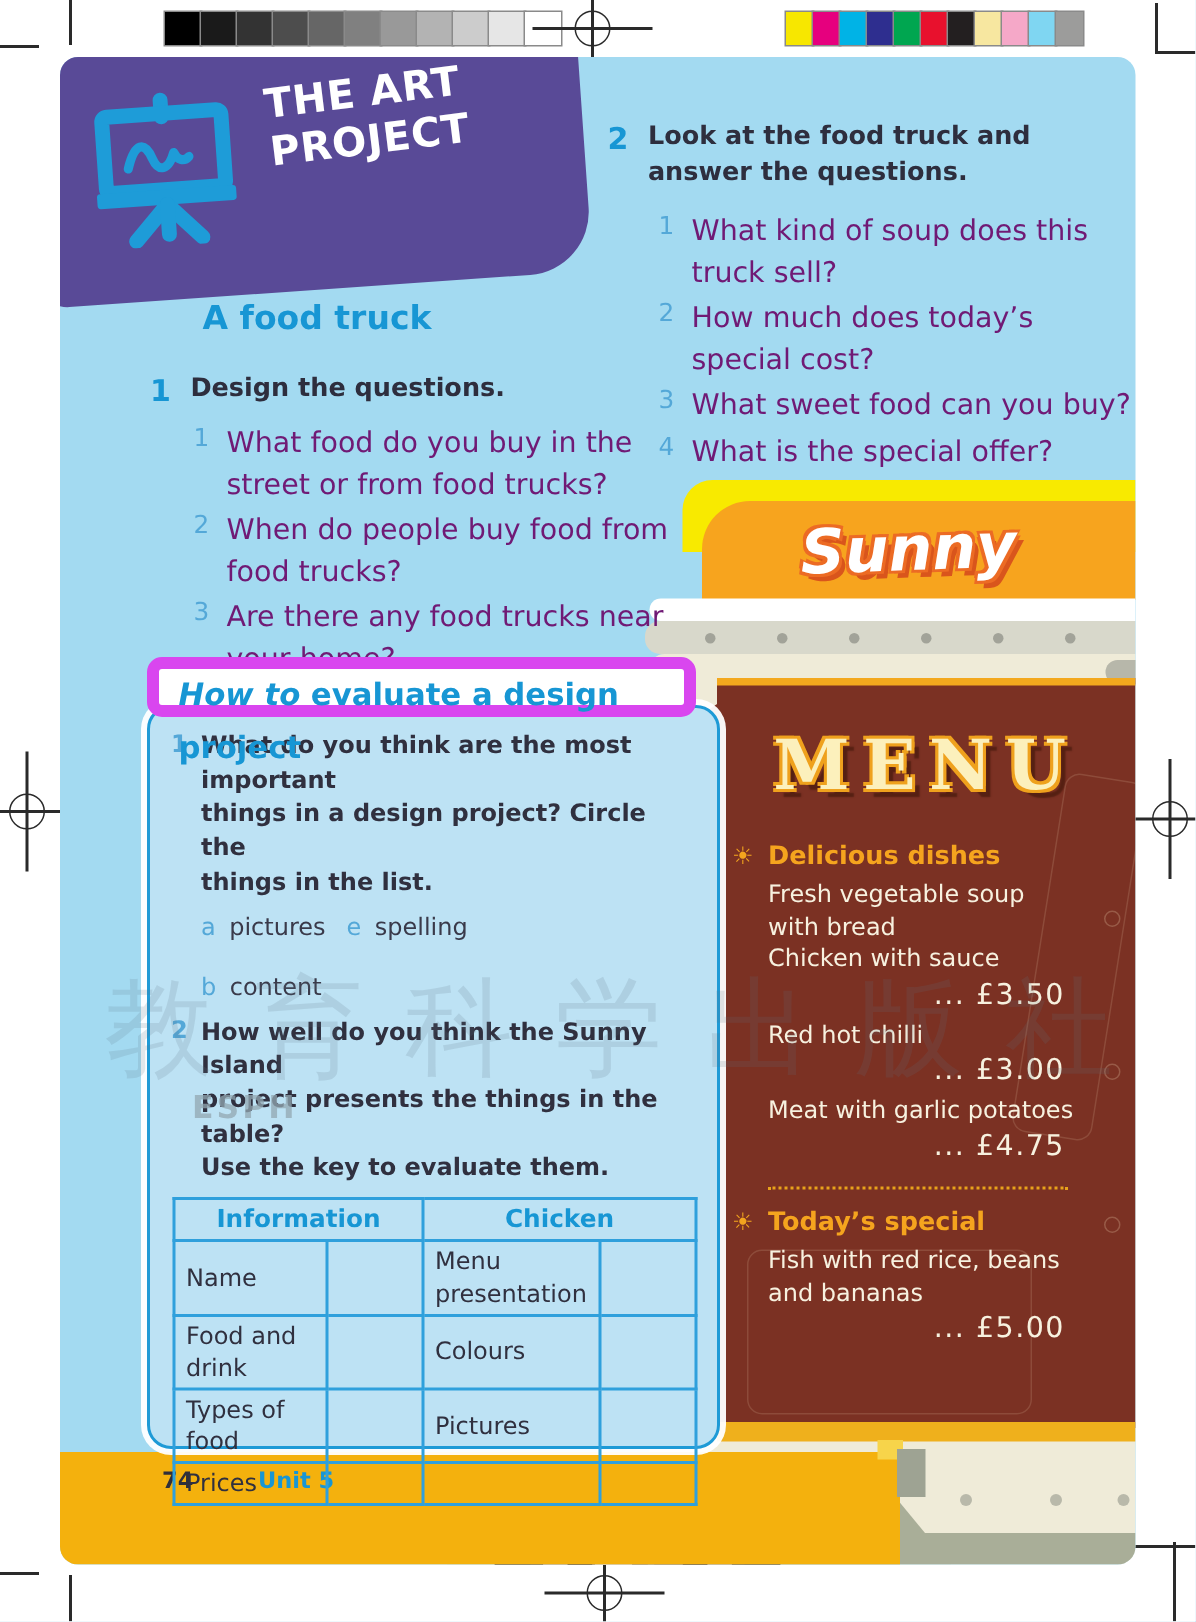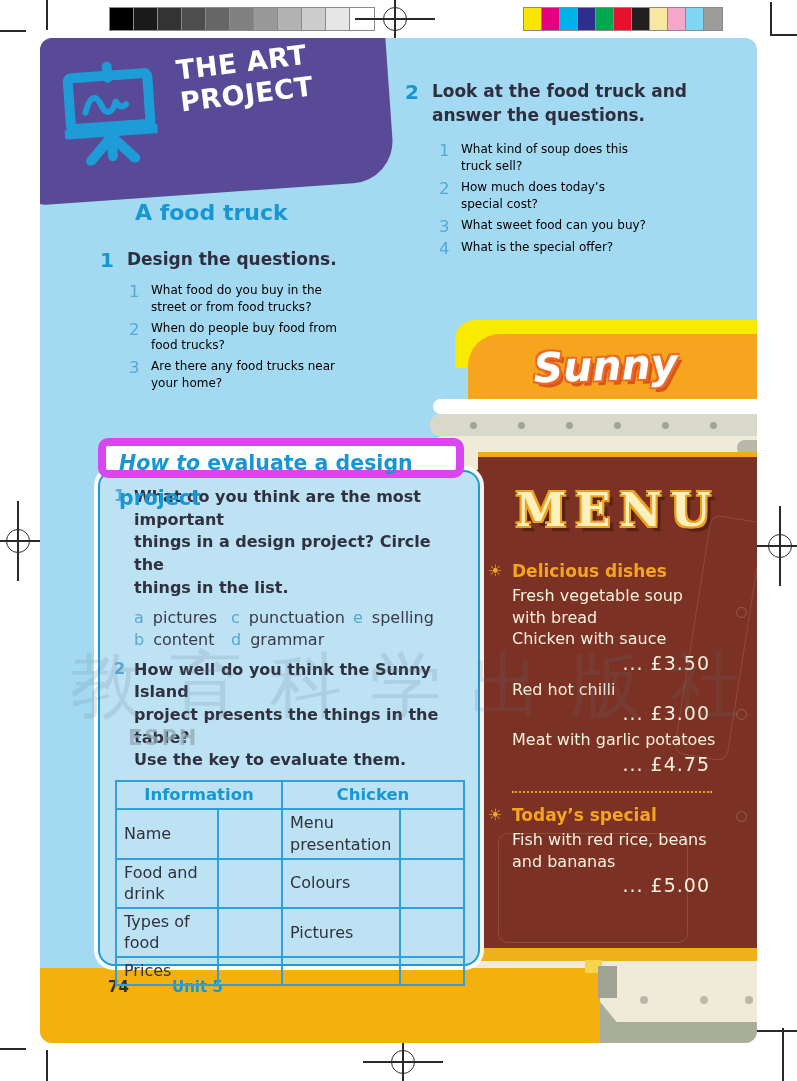--- a/index.html
+++ b/index.html
@@ -28,21 +28,21 @@
   .banner-title{position:absolute;left:158px;top:44px;transform:rotate(-3deg);color:#fff;
                 font-weight:bold;font-size:27px;line-height:1.18;letter-spacing:0.5px;}
   .easel{position:absolute;left:32px;top:48px;}
 
   
   .lesson-title{position:absolute;left:95px;top:162px;color:#1796D4;font-weight:bold;font-size:22px;}
   .ex-num{color:#1796D4;font-weight:bold;font-size:20px;}
   .ex-instr{font-weight:bold;color:#2E2E3E;font-size:17px;line-height:1.4;white-space:pre-line;}
   .q-item{display:flex;gap:10px;margin-bottom:3px;}
   .q-num{color:#54A8D8;font-size:16.5px;flex:none;width:12px;}
-  .q-text{color:#000000;font-size:12px;line-height:1.45;white-space:pre-line;}
+  .q-text{color:#701a75;font-size:19px;line-height:1.45;white-space:pre-line;}
 
   
   .truck-roof{position:absolute;left:415px;top:282px;width:302px;height:48px;background:#F8EA00;border-top-left-radius:20px;}
   .truck-banner{position:absolute;left:428px;top:296px;width:289px;height:66px;background:#F7A41E;border-top-left-radius:32px;}
   .sunny{position:absolute;left:0;right:14px;top:8px;text-align:center;font-size:41px;font-weight:bold;font-style:italic;
          color:#fff;transform:rotate(-2deg);
          text-shadow:-2px -2px 0 #EC6B24,2px -2px 0 #EC6B24,-2px 2px 0 #EC6B24,2px 2px 0 #EC6B24,4px 5px 0 #d9551c;}
   .strip-white{position:absolute;left:393px;top:361px;width:324px;height:15px;background:#fff;border-radius:8px 0 0 8px;}
   .strip-rivet{position:absolute;left:390px;top:376px;width:327px;height:22px;background:#D8D8CB;border-radius:10px 0 0 10px;
                display:flex;align-items:center;justify-content:space-around;padding:0 20px;box-sizing:border-box;}
@@ -90,21 +90,21 @@
               border:2px solid #1E9AD6;border-radius:16px;box-shadow:0 0 0 4px rgba(255,255,255,0.95);box-sizing:border-box;
               padding:14px 12px 0 14px;}
   .howto-header{position:absolute;left:58px;top:400px;width:366px;height:40px;background:#fff;border:8px solid #d946ef;
                 border-radius:10px;box-sizing:border-box;line-height:35px;padding-left:13px;
                 color:#1796D4;font-size:20.5px;font-weight:bold;}
   .howto-header .it{font-style:italic;margin-right:7px;}
   .hq{display:flex;gap:8px;margin-bottom:8px;}
   .hq-num{color:#54A8D8;font-weight:bold;font-size:16px;flex:none;width:12px;}
   .hq-text{font-weight:bold;color:#30303F;font-size:16px;line-height:1.42;white-space:pre-line;}
   .options{display:flex;margin:2px 0 10px 20px;}
-  .opt-col{display:flex;flex-direction:column;gap:3px;}
+  .opt-col{display:flex;flex-direction:column;gap:21px;}
   .opt{font-size:16px;color:#3A3A4A;}
   .opt b{color:#54A8D8;font-weight:normal;margin-right:9px;}
   .key{display:grid;grid-template-columns:96px 78px 96px 56px;row-gap:4px;margin:4px 0 10px 16px;}
   .key-label{font-size:16.5px;color:#3A3A4A;}
   .key-marks{font-size:17px;font-weight:bold;color:#1796D4;letter-spacing:-1px;}
   table.eval{border-collapse:collapse;margin:4px auto 0;}
   table.eval td{border:2px solid #2FA0DC;font-size:16px;color:#30303F;padding:2px 7px;vertical-align:middle;
                 line-height:1.35;white-space:pre-line;}
   table.eval td.hd{color:#1796D4;font-weight:bold;text-align:center;font-size:16.5px;padding:2px;}
   table.eval td.blank{min-width:48px;}
@@ -327,24 +327,20 @@
         <span class="hq-num">1</span>
         <span class="hq-text">What do you think are the most important
 things in a design project? Circle the
 things in the list.</span>
       </div>
       <div class="options">
         <div class="opt-col" style="width:97px;">
           <span class="opt"><b>a</b><span>pictures</span></span>
           <span class="opt"><b>b</b><span>content</span></span>
         </div>
-        <div class="opt-col" style="width:122px;">
-          <span class="opt"><b>c</b><span>punctuation</span></span>
-          <span class="opt"><b>d</b><span>grammar</span></span>
-        </div>
         <div class="opt-col">
           <span class="opt"><b>e</b><span>spelling</span></span>
         </div>
       </div>
       <div class="hq">
         <span class="hq-num">2</span>
         <span class="hq-text">How well do you think the Sunny Island
 project presents the things in the table?
 Use the key to evaluate them.</span>
       </div>

